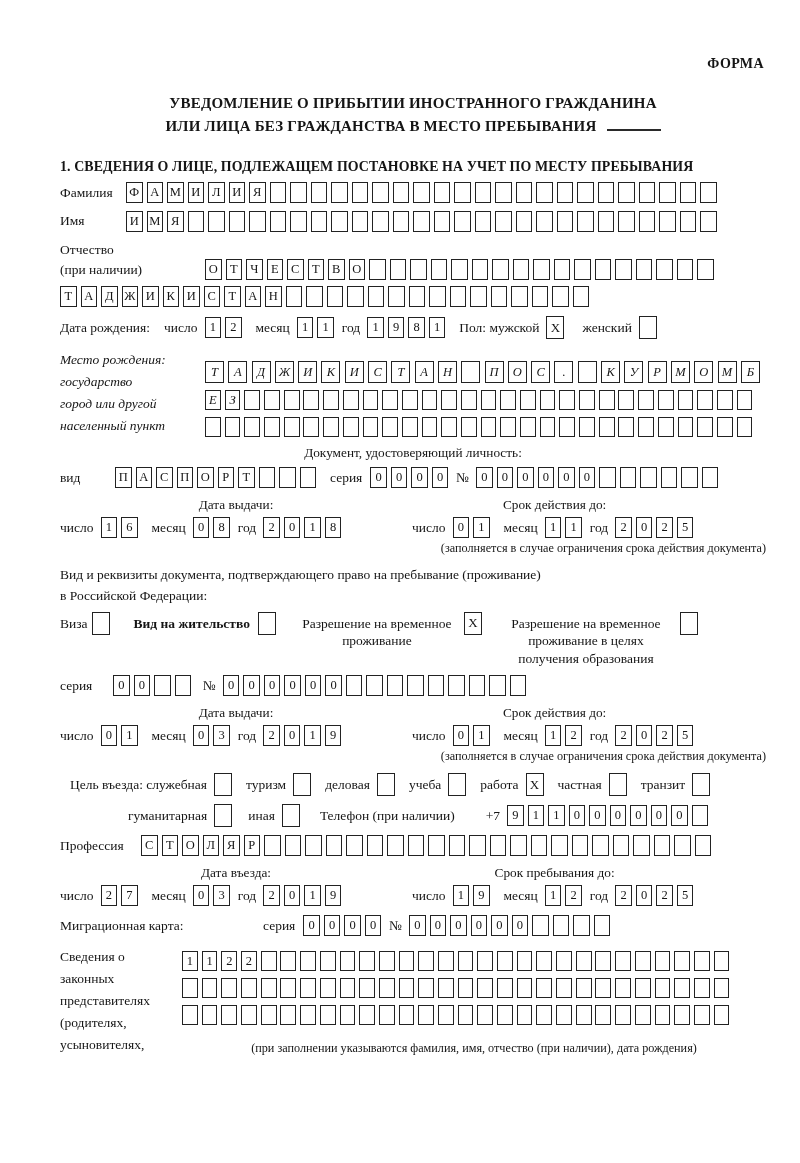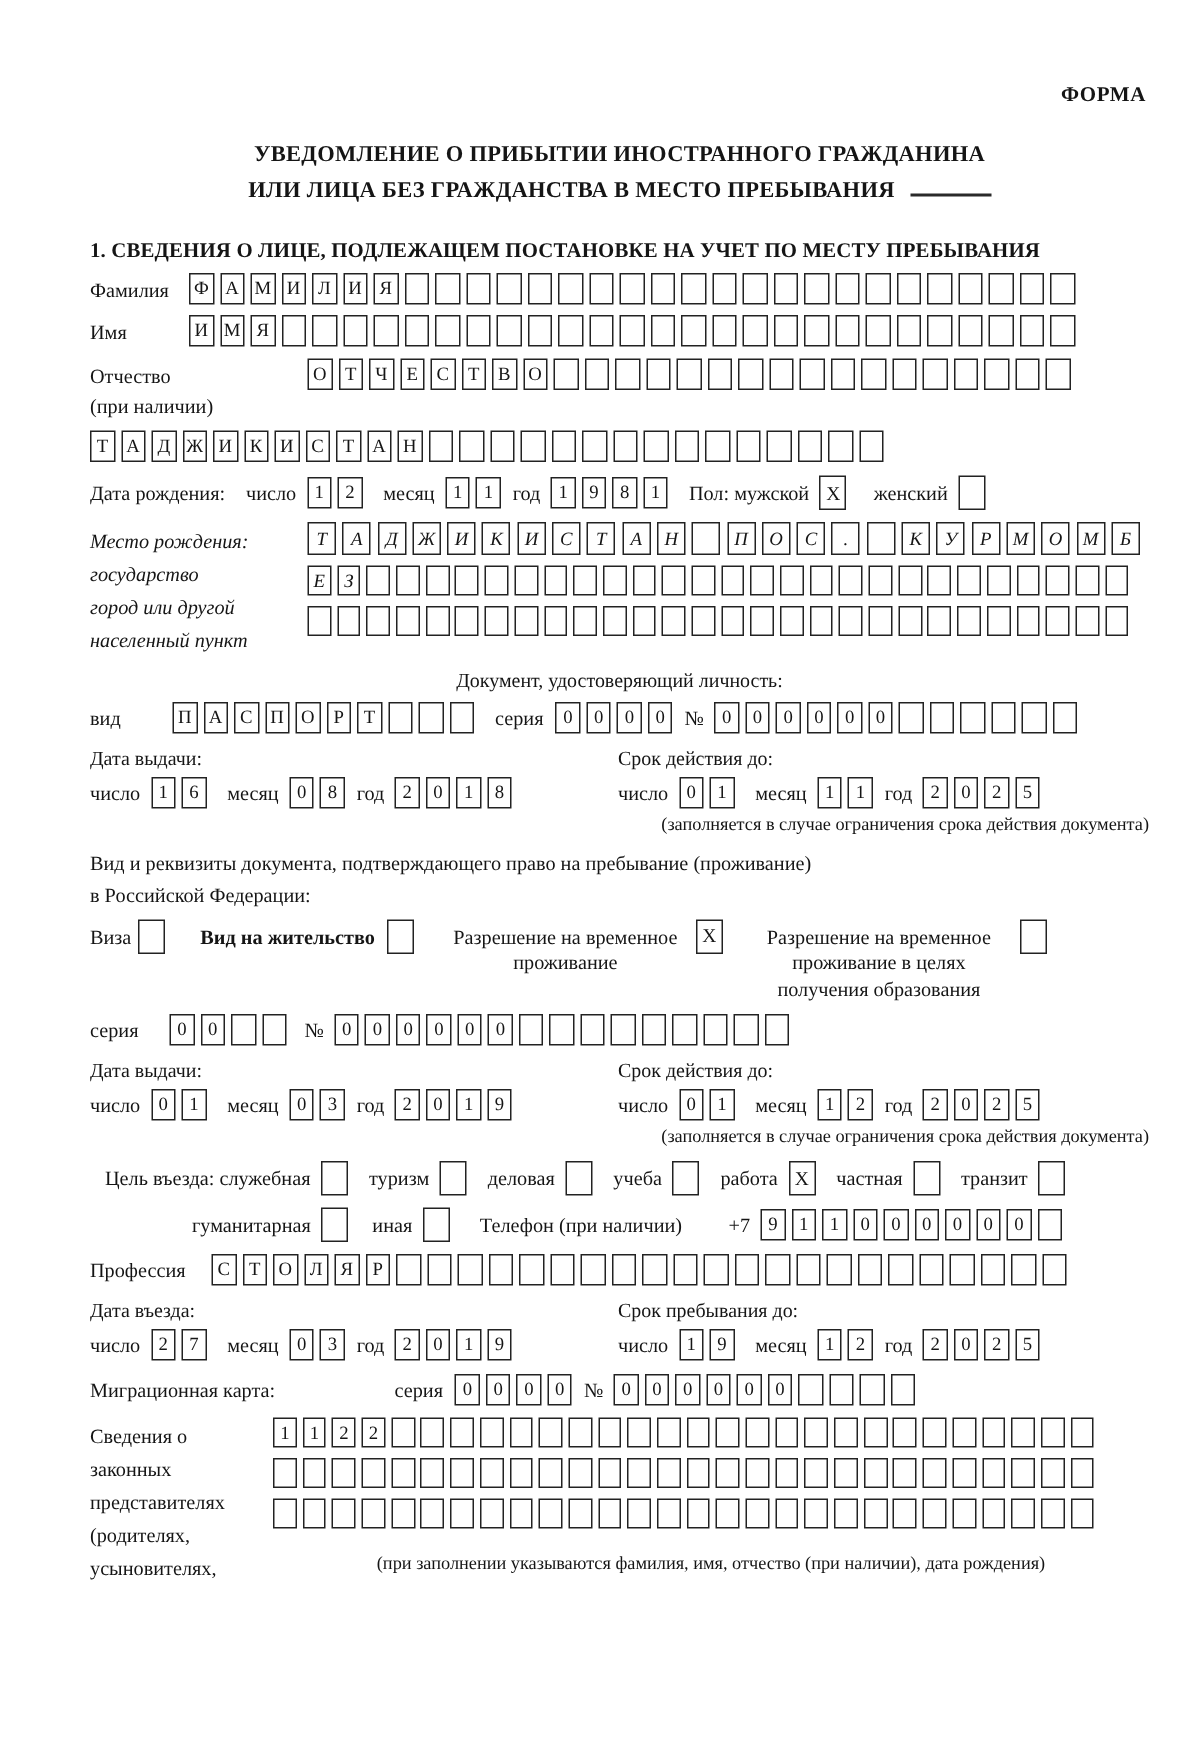--- a/index.html
+++ b/index.html
@@ -15,21 +15,21 @@
   }
   
   .appendix{width:192px;margin-left:auto;font-size:12.6px;line-height:1.42;}
   .appendix .gap{margin-top:5px;}
   .forma{ text-align:right;font-weight:bold;font-size:14px;margin:22px 2px 0 0;letter-spacing:.4px;}
   
   .title{margin-top:20px;text-align:center;font-weight:bold;font-size:15px;line-height:1.5;letter-spacing:.2px;}
   .blank-line{display:inline-block;width:54px;border-bottom:2px solid #2a2a2a;height:14px;margin-left:10px;}
   .sheading{margin-top:22px;font-weight:bold;font-size:13.9px;letter-spacing:.1px;white-space:nowrap;}
   
-  .frow{display:flex;align-items:flex-start;margin-top:6px;}
+  .frow{display:flex;align-items:flex-end;margin-top:6px;}
   .ai-c{align-items:center;}
   .flabel{font-size:13.5px;line-height:1.5;flex:none;padding-top:2px;}
   .w66{width:66px;} .w145{width:145px;} .w123{width:123px;} .w95{width:97px;} .w48{width:48px;} .w70{width:74px;} .w158{width:160px;} .w122{width:122px;}
   .lh22{line-height:22px;}
   .ilbl{font-size:13.5px;flex:none;margin:0 7px 0 0;white-space:nowrap;}
   .ml10{margin-left:10px;} .ml14{margin-left:14px;} .ml16{margin-left:16px;} .ml24{margin-left:24px;}
   
   .cells{display:flex;flex:none;}
   .cell{
     box-sizing:border-box;flex:none;
@@ -42,21 +42,21 @@
   .cells-lg .cell{width:19px;margin-right:4.3px;height:22px;}
   .cells-28 .cell{width:15.8px;margin-right:3.9px;height:20px;}
   .cbx .cell{width:18px;height:23px;font-size:13px;}
   .stack{display:flex;flex-direction:column;gap:7px;}
   
   .center-b{text-align:center;font-weight:normal;font-size:13.3px;margin-top:8px;}
   
   .dates{display:flex;margin-top:9px;}
   .dhalf-l{width:352px;flex:none;}
   .dhalf-r{flex:none;}
-  .dhead{text-align:left;font-size:13.3px;margin-bottom:4px;}
+  .dhead{text-align:center;font-size:13.3px;margin-bottom:4px;}
   .drow{display:flex;align-items:center;}
   .dnote{text-align:right;font-size:12.2px;margin-top:3px;}
   .plain{font-size:13.5px;line-height:1.55;margin-top:9px;}
   
   .vrow{display:flex;align-items:flex-start;margin-top:5px;}
   .vlbl{font-size:13.5px;line-height:1.3;padding-top:3px;}
   .vlbl-c{text-align:center;}
   .vbox{margin-left:8px;flex:none;}
   .note-center{font-size:12.2px;text-align:center;margin-top:9px;}
 </style>

